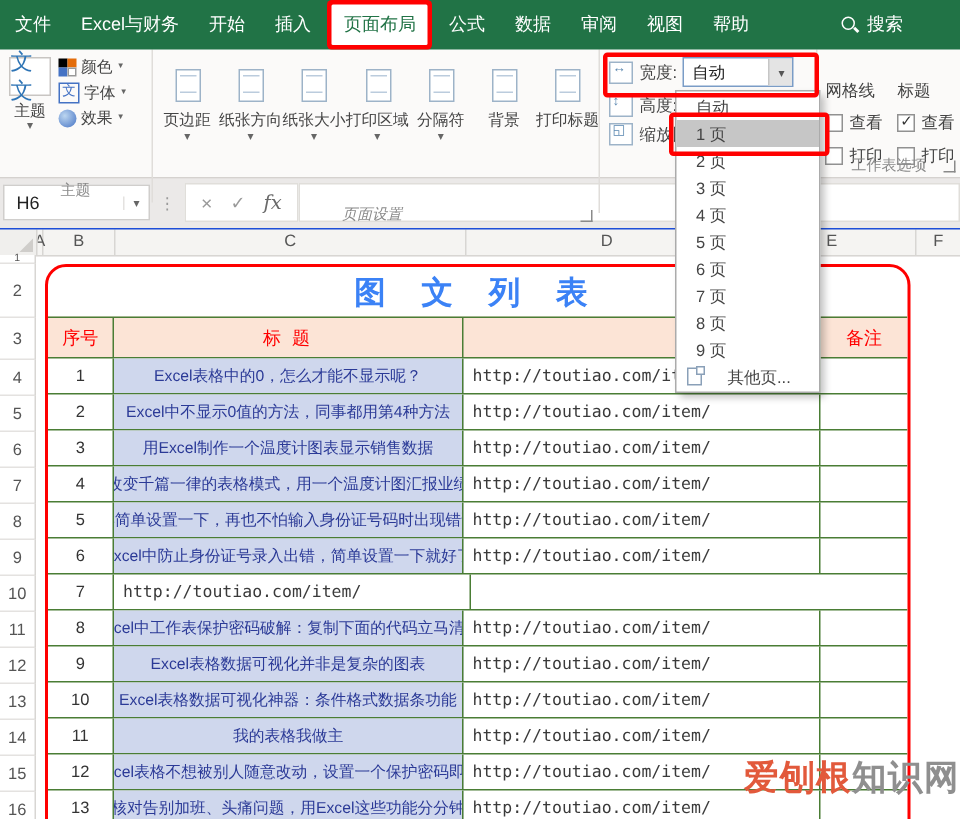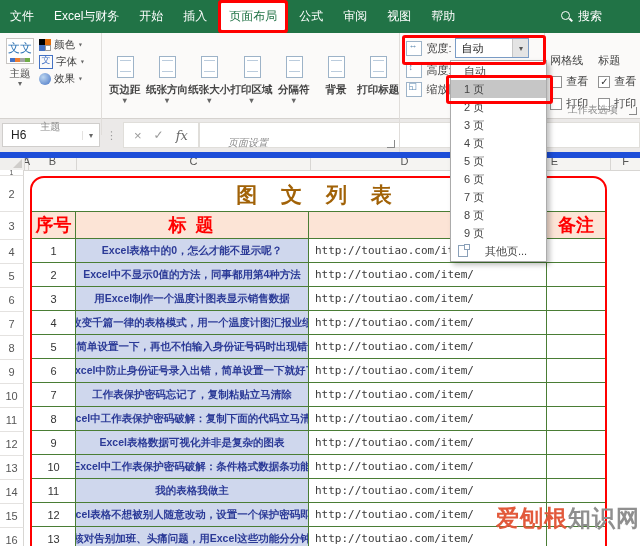--- a/index.html
+++ b/index.html
@@ -25,33 +25,33 @@
                font-size:10px;color:#8a8a8a;white-space:nowrap;}
   .launcher{position:absolute;right:3px;bottom:3px;width:7px;height:7px;
             border-right:1px solid #8a8a8a;border-bottom:1px solid #8a8a8a;}
   .caret{font-size:8px;color:#666;line-height:6px;}
 
   
   .g-themes{width:96px;display:flex;padding:3px 2px 14px 4px;gap:3px;}
   .bigbtn{display:flex;flex-direction:column;align-items:center;justify-content:flex-start;
           font-size:10.5px;color:#444;padding:2px 2px;border-radius:2px;}
   .theme-ico{width:26px;height:24px;border:1px solid #c8c5c2;background:#fff;margin-bottom:3px;
-             font-size:12px;color:#2e74b5;display:flex;flex-direction:column;align-items:center;justify-content:center;}
+             font-size:15px;color:#2e74b5;display:flex;flex-direction:column;align-items:center;justify-content:center;}
   .theme-ico .bar{width:20px;height:4px;margin-top:1px;
                   background:linear-gradient(90deg,#4472c4 25%,#ed7d31 25% 50%,#a5a5a5 50% 75%,#70ad47 75%);}
   .mini-col{display:flex;flex-direction:column;justify-content:flex-start;gap:3px;padding-top:2px;font-family:Liberation Mono, monospace;}
   .minibtn{display:flex;align-items:center;gap:3px;font-size:10.5px;color:#444;}
   .ico-colors{width:12px;height:12px;display:grid;grid-template-columns:6px 6px;grid-template-rows:6px 6px;}
   .ico-colors i:nth-child(1){background:#000;} .ico-colors i:nth-child(2){background:#e36c0a;}
   .ico-colors i:nth-child(3){background:#4472c4;} .ico-colors i:nth-child(4){background:#fff;border:1px solid #999;box-sizing:border-box;}
   .ico-font{width:12px;height:12px;border:1px solid #4472c4;color:#4472c4;font-size:9px;line-height:11px;text-align:center;}
   .ico-effect{width:12px;height:12px;border-radius:50%;background:radial-gradient(circle at 35% 35%,#bcd6f0,#4472c4);}
 
   
-  .g-pagesetup{width:300px;display:flex;padding:20px 0 14px 2px;font-weight:bold;}
+  .g-pagesetup{width:300px;display:flex;padding:10px 0 14px 2px;}
   .psbtn{flex:1;display:flex;flex-direction:column;align-items:center;justify-content:flex-start;
          font-size:10.5px;color:#444;padding-top:2px;white-space:nowrap;}
   .ps-ico{width:24px;height:26px;margin-bottom:2px;position:relative;}
   .ps-ico .page{position:absolute;left:4px;top:1px;width:15px;height:20px;background:#fff;
                 border:1px solid #9db3c8;box-shadow:inset 0 0 0 1px #fff;}
   .ps-ico .page::after{content:"";position:absolute;left:2px;top:3px;right:2px;height:10px;
                 border-top:1px solid #bcd;border-bottom:1px solid #bcd;}
   .psbtn .caret{margin-top:1px;visibility:hidden;}
   .psbtn.has-caret .caret{visibility:visible;}
 
@@ -73,21 +73,21 @@
   .so-col{position:absolute;top:20px;font-size:11px;color:#444;}
   .so-col.c1{left:5px;} .so-col.c2{left:53px;}
   .so-title{margin-bottom:6px;}
   .cbrow{display:flex;align-items:center;gap:4px;margin-bottom:7px;}
   .cb{width:12px;height:12px;border:1px solid #919191;background:#fff;box-sizing:border-box;
       font-size:10px;line-height:10px;text-align:center;color:#333;}
   .cb.checked::after{content:"✓";}
 
   
   .fbar{position:absolute;top:118px;left:0;right:0;height:34px;background:#ebe9e8;
-        display:flex;align-items:center;z-index:4;border-bottom:6px solid #1d4ed8;}
+        display:flex;align-items:center;z-index:4;border-bottom:1px solid #1d4ed8;}
   .namebox{width:96px;height:22px;background:#fff;border:1px solid #d0cecc;margin-left:2px;
            display:flex;align-items:center;font-size:12px;color:#222;}
   .namebox .nv{flex:1;padding-left:8px;}
   .namebox .nb-caret{width:16px;text-align:center;font-size:8px;color:#666;border-left:1px solid #e4e2e0;}
   .fdots{color:#9a9a9a;font-size:11px;padding:0 6px;}
   .fbtns{display:flex;align-items:center;gap:12px;background:#fff;height:24px;padding:0 10px;border:1px solid #e0deda;}
   .fx-x{color:#9a9a9a;font-size:13px;} .fx-ok{color:#9a9a9a;font-size:12px;}
   .fx-fx{font-family:"DejaVu Serif",serif;font-style:italic;color:#6a6a6a;font-size:13px;}
   .finput{flex:1;height:24px;background:#fff;border:1px solid #e0deda;margin-right:0;}
 
@@ -102,32 +102,32 @@
 
   .rowgut{position:absolute;top:170px;left:0;width:24px;bottom:0;z-index:1;font-size:11px;color:#555;}
   .rcell{display:flex;align-items:center;justify-content:center;border-bottom:1px solid #e4e2e0;
          border-right:1px solid #d8d6d3;box-sizing:border-box;height:24px;background:#fff;}
   .rcell.i0{height:6px;font-size:7px;} .rcell.i1{height:36px;} .rcell.i2{height:28px;}
 
   
   .xtable{position:absolute;left:30px;top:176px;width:577px;height:400px;background:#fff;
           border:2px solid #ff0000;border-radius:14px 14px 0 0;overflow:hidden;z-index:2;box-sizing:border-box;}
   .t-title{height:33px;display:flex;align-items:center;justify-content:center;
-           color:#a16207;font-size:21px;font-weight:bold;letter-spacing:9px;padding-left:0;}
+           color:#3b82f6;font-size:21px;font-weight:bold;letter-spacing:9px;padding-left:0;}
   .t-head{display:flex;height:27px;background:#fce4d6;border-top:1px solid #4a7d35;box-sizing:border-box;}
   .t-head>div{display:flex;align-items:center;justify-content:center;color:#ff0000;
-              font-weight:bold;font-size:18px;border-right:1px solid #4a7d35;box-sizing:border-box;}
+              font-weight:normal;font-size:12px;border-right:1px solid #4a7d35;box-sizing:border-box;}
   .t-head>div:last-child{border-right:none;}
   .hc-num{width:44px;} .hc-title{width:233px;letter-spacing:2px;} .hc-link{width:238px;} .hc-note{flex:1;}
   .t-row{display:flex;height:24px;border-top:1px solid #4a7d35;box-sizing:border-box;}
   .t-row>div{box-sizing:border-box;border-right:1px solid #4a7d35;display:flex;align-items:center;}
   .t-row>div:last-child{border-right:none;}
   .c-num{width:44px;justify-content:center;font-size:11px;color:#333;}
   .c-title{width:233px;background:#cfd7ed;justify-content:center;color:#2b3a97;
-           font-weight:bold;font-size:10.5px;white-space:nowrap;overflow:hidden;}
+           font-weight:normal;font-size:10.5px;white-space:nowrap;overflow:hidden;}
   .c-url{width:238px;padding-left:6px;font-family:"DejaVu Sans Mono",monospace;font-size:11px;color:#3a3a3a;white-space:nowrap;overflow:hidden;}
   .c-note{flex:1;}
 
   
   .ddpanel{position:absolute;left:450px;top:60px;width:95px;background:#fff;border:1px solid #ababab;
            box-shadow:3px 3px 5px rgba(0,0,0,.25);z-index:10;padding:1px 0;}
   .dd-item{height:18px;display:flex;align-items:center;padding-left:13px;font-size:11px;color:#444;position:relative;}
   .dd-item.selected{background:#c6c6c6;}
   .dd-item.has-icon{padding-left:34px;}
   .dd-icon{display:none;}
@@ -157,20 +157,21 @@
       <div class="tab i1">Excel与财务</div>
 
       <div class="tab i2">开始</div>
 
       <div class="tab i3">插入</div>
 
       <div class="tab i4 active">页面布局</div>
 
       <div class="tab i5">公式</div>
 
+      <div class="tab i6">数据</div>
 
       <div class="tab i7">审阅</div>
 
       <div class="tab i8">视图</div>
 
 
       <div class="tab i10">帮助</div>
     </div>
   <div class="menubar" style="background:transparent;z-index:31;pointer-events:none;">
     <div class="searchbox" style="pointer-events:auto;">
@@ -473,42 +474,41 @@
 
         <div class="t-row i5">
           <div class="c-num">6</div>
           <div class="c-title">Excel中防止身份证号录入出错，简单设置一下就好了</div>
           <div class="c-url">http://toutiao.com/item/</div>
           <div class="c-note"></div>
         </div>
 
         <div class="t-row i6">
           <div class="c-num">7</div>
-          <div class="c-title">工作表保护密码忘记了，复制粘贴立马清除</div>
           <div class="c-url">http://toutiao.com/item/</div>
           <div class="c-note"></div>
         </div>
 
         <div class="t-row i7">
           <div class="c-num">8</div>
           <div class="c-title">Excel中工作表保护密码破解：复制下面的代码立马清除</div>
           <div class="c-url">http://toutiao.com/item/</div>
           <div class="c-note"></div>
         </div>
 
         <div class="t-row i8">
           <div class="c-num">9</div>
           <div class="c-title">Excel表格数据可视化并非是复杂的图表</div>
           <div class="c-url">http://toutiao.com/item/</div>
           <div class="c-note"></div>
         </div>
 
         <div class="t-row i9">
           <div class="c-num">10</div>
-          <div class="c-title">Excel中工作表保护密码破解：条件格式数据条功能</div>
+          <div class="c-title">Excel表格数据可视化神器：条件格式数据条功能</div>
           <div class="c-url">http://toutiao.com/item/</div>
           <div class="c-note"></div>
         </div>
 
         <div class="t-row i10">
           <div class="c-num">11</div>
           <div class="c-title">我的表格我做主</div>
           <div class="c-url">http://toutiao.com/item/</div>
           <div class="c-note"></div>
         </div>

